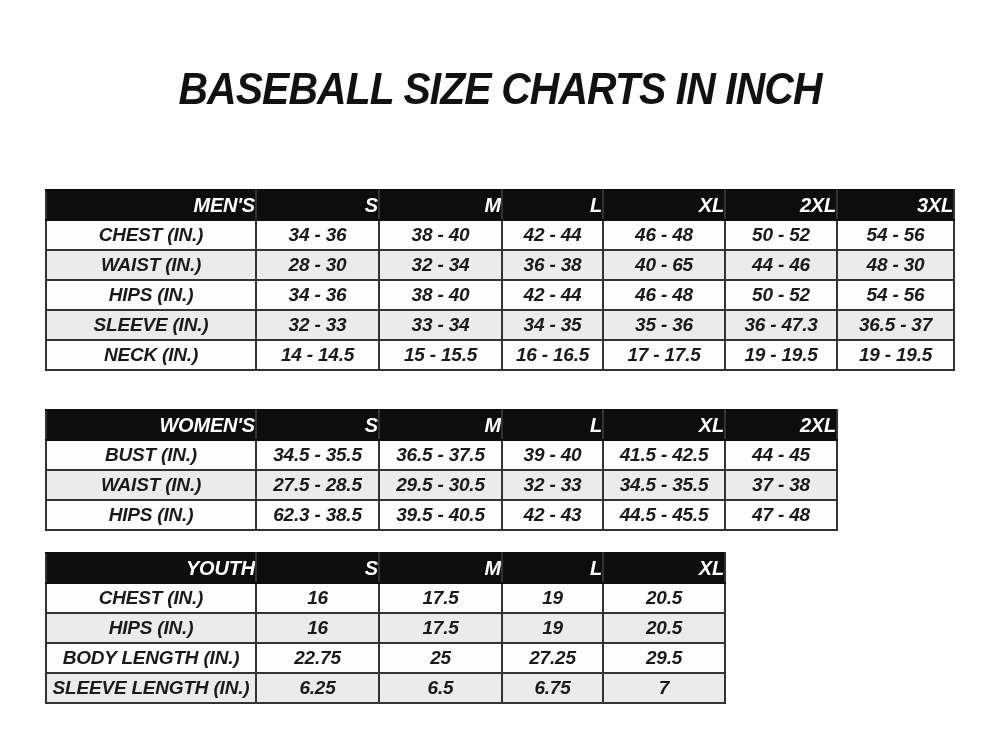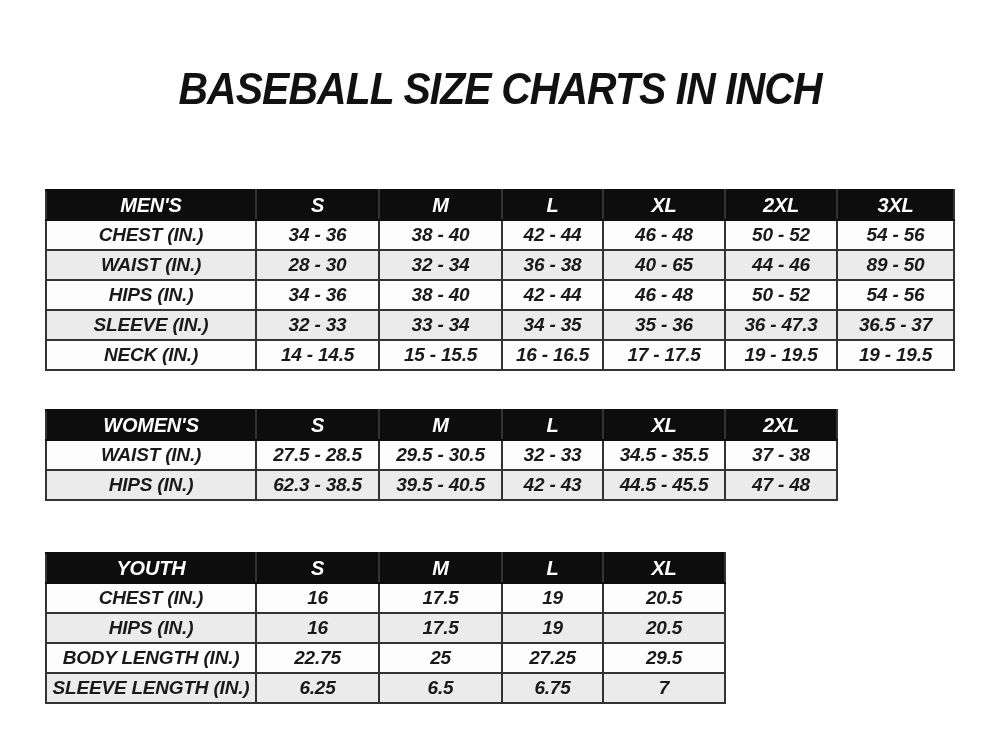--- a/index.html
+++ b/index.html
@@ -46,20 +46,21 @@
     color: #1a1a1a;
     letter-spacing: -0.2px;
     white-space: nowrap;
     overflow: hidden;
   }
   .size-table th {
     background: #0d0d0d;
     color: #ffffff;
     font-size: 20px;
     border-color: #0d0d0d #333333;
+    text-align: right;
   }
   .size-table tbody tr:nth-child(odd) td { background: #fdfdfd; }
   .size-table tbody tr:nth-child(even) td { background: #ebebeb; }
 
   #mens-table   { left: 45px; top: 189px; width: 907px; }
   #womens-table { left: 45px; top: 409px; width: 791px; padding-left: 44px; }
   #youth-table  { left: 45px; top: 552px; width: 679px; }
 
   col.cl { width: 210px; }
   col.c1 { width: 123px; }
@@ -107,21 +108,21 @@
         <td>50 - 52</td>
         <td>54 - 56</td>
       </tr>
       <tr>
         <td>WAIST (IN.)</td>
         <td>28 - 30</td>
         <td>32 - 34</td>
         <td>36 - 38</td>
         <td>40 - 65</td>
         <td>44 - 46</td>
-        <td>89 - 50</td>
+        <td>48 - 30</td>
       </tr>
       <tr>
         <td>HIPS (IN.)</td>
         <td>34 - 36</td>
         <td>38 - 40</td>
         <td>42 - 44</td>
         <td>46 - 48</td>
         <td>50 - 52</td>
         <td>54 - 56</td>
       </tr>
@@ -160,20 +161,28 @@
         <th>WOMEN'S</th>
         <th>S</th>
         <th>M</th>
         <th>L</th>
         <th>XL</th>
         <th>2XL</th>
       </tr>
     </thead>
     <tbody>
       <tr>
+        <td>BUST (IN.)</td>
+        <td>34.5 - 35.5</td>
+        <td>36.5 - 37.5</td>
+        <td>39 - 40</td>
+        <td>41.5 - 42.5</td>
+        <td>44 - 45</td>
+      </tr>
+      <tr>
         <td>WAIST (IN.)</td>
         <td>27.5 - 28.5</td>
         <td>29.5 - 30.5</td>
         <td>32 - 33</td>
         <td>34.5 - 35.5</td>
         <td>37 - 38</td>
       </tr>
       <tr>
         <td>HIPS (IN.)</td>
         <td>62.3 - 38.5</td>

